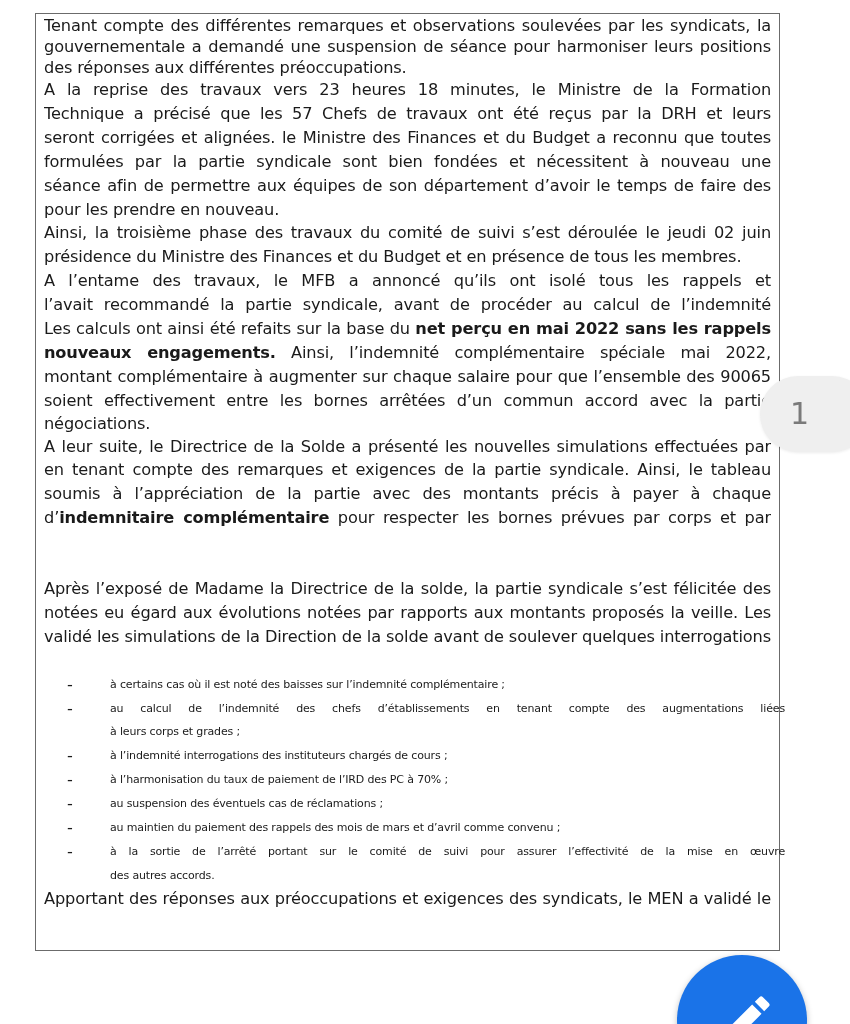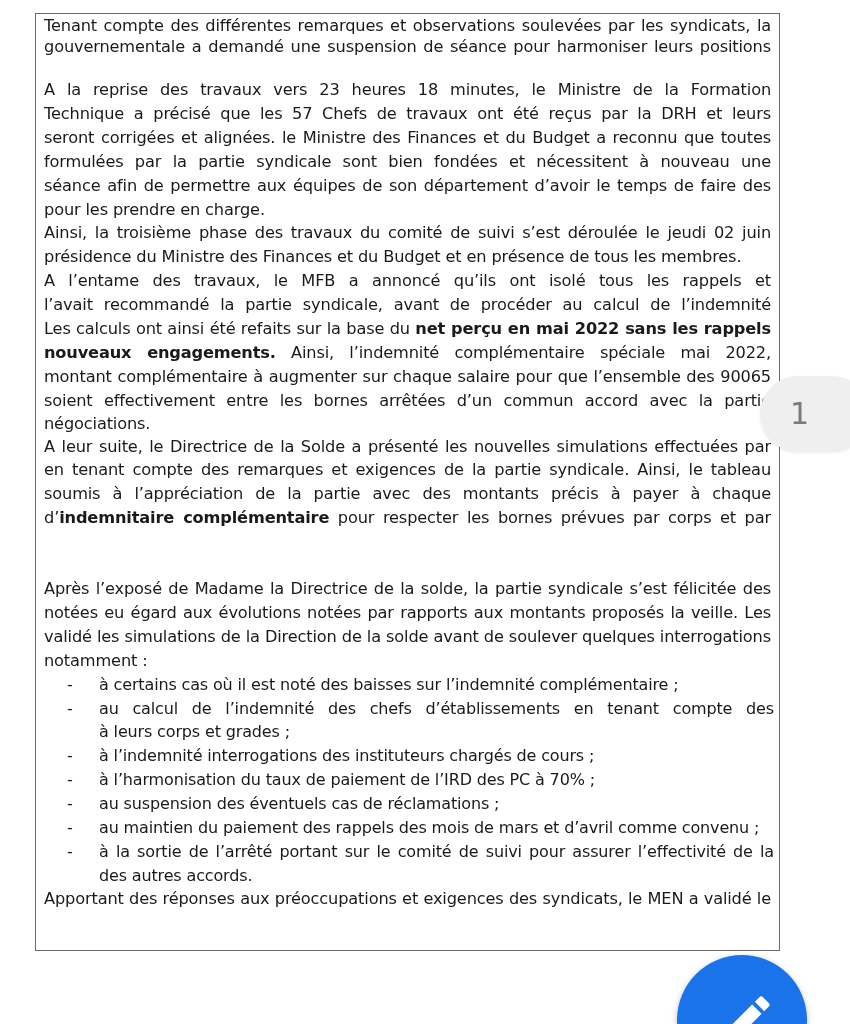--- a/index.html
+++ b/index.html
@@ -43,23 +43,23 @@
     }
     .doc-line b { font-weight: bold; }
     .bullet-dash {
       position: absolute;
       left: 31px;
       font-size: 16.2px;
       line-height: 20px;
     }
     .bullet-text {
       position: absolute;
-      left: 63px;
+      left: 74px;
       width: 675px;
-      font-size: 16px;
+      font-size: 11px;
       line-height: 20px;
       white-space: nowrap;
       letter-spacing: -0.15px;
     }
     .bullet-text.justify {
       text-align: justify;
       text-align-last: justify;
       white-space: normal;
       height: 20px;
       overflow: hidden;
@@ -96,26 +96,27 @@
       top: 34px;
     }
   </style>
 </head>
 <body>
 
 <div class="doc-frame">
 
   <div class="doc-line justify" style="top:2px">Tenant compte des différentes remarques et observations soulevées par les syndicats, la partie</div>
   <div class="doc-line justify" style="top:23px">gouvernementale a demandé une suspension de séance pour harmoniser leurs positions et apporter</div>
+  <div class="doc-line" style="top:44px">des réponses aux différentes préoccupations.</div>
   <div class="doc-line justify" style="top:66px">A la reprise des travaux vers 23 heures 18 minutes, le Ministre de la Formation Professionnelle et</div>
   <div class="doc-line justify" style="top:90px">Technique a précisé que les 57 Chefs de travaux ont été reçus par la DRH et leurs augmentations</div>
   <div class="doc-line justify" style="top:114px">seront corrigées et alignées. le Ministre des Finances et du Budget a reconnu que toutes les remarques</div>
   <div class="doc-line justify" style="top:138px">formulées par la partie syndicale sont bien fondées  et nécessitent à nouveau  une suspension de</div>
   <div class="doc-line justify" style="top:162px">séance afin de permettre aux équipes de son département d’avoir le temps de faire des propositions</div>
-  <div class="doc-line" style="top:186px">pour les prendre en charge.</div>
+  <div class="doc-line" style="top:186px">pour les prendre en nouveau.</div>
   <div class="doc-line justify" style="top:209px">Ainsi, la troisième phase des travaux du comité de suivi s’est déroulée le jeudi 02 juin 2022 sous la</div>
   <div class="doc-line" style="top:233px">présidence du Ministre des Finances et du Budget et en présence de tous les membres.</div>
   <div class="doc-line justify" style="top:257px">A l’entame des travaux, le MFB a annoncé qu’ils ont isolé tous les rappels et engagements, comme</div>
   <div class="doc-line justify" style="top:281px">l’avait recommandé la partie syndicale, avant de procéder au calcul de l’indemnité complémentaire.</div>
 
   <div class="doc-line justify" style="top:305px">
     <span>Les calculs ont ainsi été refaits sur la base du </span><b>net perçu en mai 2022 sans les rappels et les</b>
   </div>
   <div class="doc-line justify" style="top:329px">
     <b>nouveaux engagements.</b><span> Ainsi, l’indemnité complémentaire spéciale mai 2022, représente le</span>
@@ -127,21 +128,20 @@
   <div class="doc-line justify" style="top:423px">A leur suite, le Directrice de la Solde a présenté les nouvelles simulations effectuées par ses services</div>
   <div class="doc-line justify" style="top:446px">en tenant compte des remarques et exigences de la partie syndicale. Ainsi, le tableau corrigé a été</div>
   <div class="doc-line justify" style="top:470px">soumis à l’appréciation de la partie avec des montants précis à payer à chaque enseignant en guise</div>
   <div class="doc-line justify" style="top:494px">
     <span>d’</span><b>indemnitaire complémentaire</b><span> pour respecter les bornes prévues par corps et par grade dans le</span>
   </div>
 
   <div class="doc-line justify" style="top:565px">Après l’exposé de Madame la Directrice de la solde, la partie syndicale s’est félicitée des avancées</div>
   <div class="doc-line justify" style="top:589px">notées eu égard aux évolutions notées par rapports aux montants proposés la veille. Les SG ont ainsi</div>
   <div class="doc-line justify" style="top:613px">validé les simulations de la Direction de la solde avant de soulever quelques interrogations relatives</div>
-  <div class="doc-line" style="top:637px">notamment :</div>
 
   <div>
     <span class="bullet-dash" style="top:661px">-</span>
     <div class="bullet-text" style="top:661px">à certains cas où il est noté des baisses sur l’indemnité complémentaire ;</div>
 
     <span class="bullet-dash" style="top:685px">-</span>
     <div class="bullet-text justify" style="top:685px">au calcul de l’indemnité des chefs d’établissements en tenant compte des augmentations liées</div>
     <div class="bullet-text" style="top:708px">à leurs corps et grades ;</div>
 
     <span class="bullet-dash" style="top:732px">-</span>

